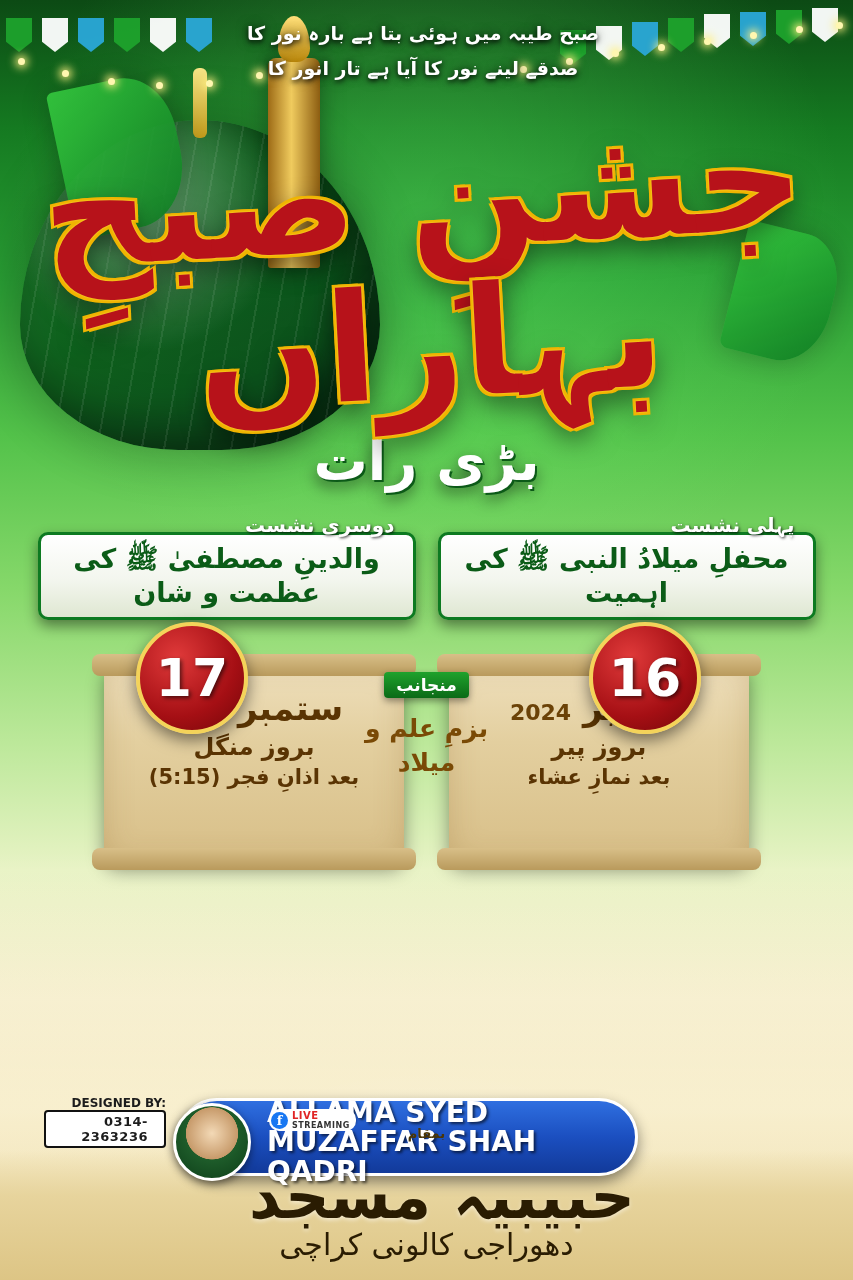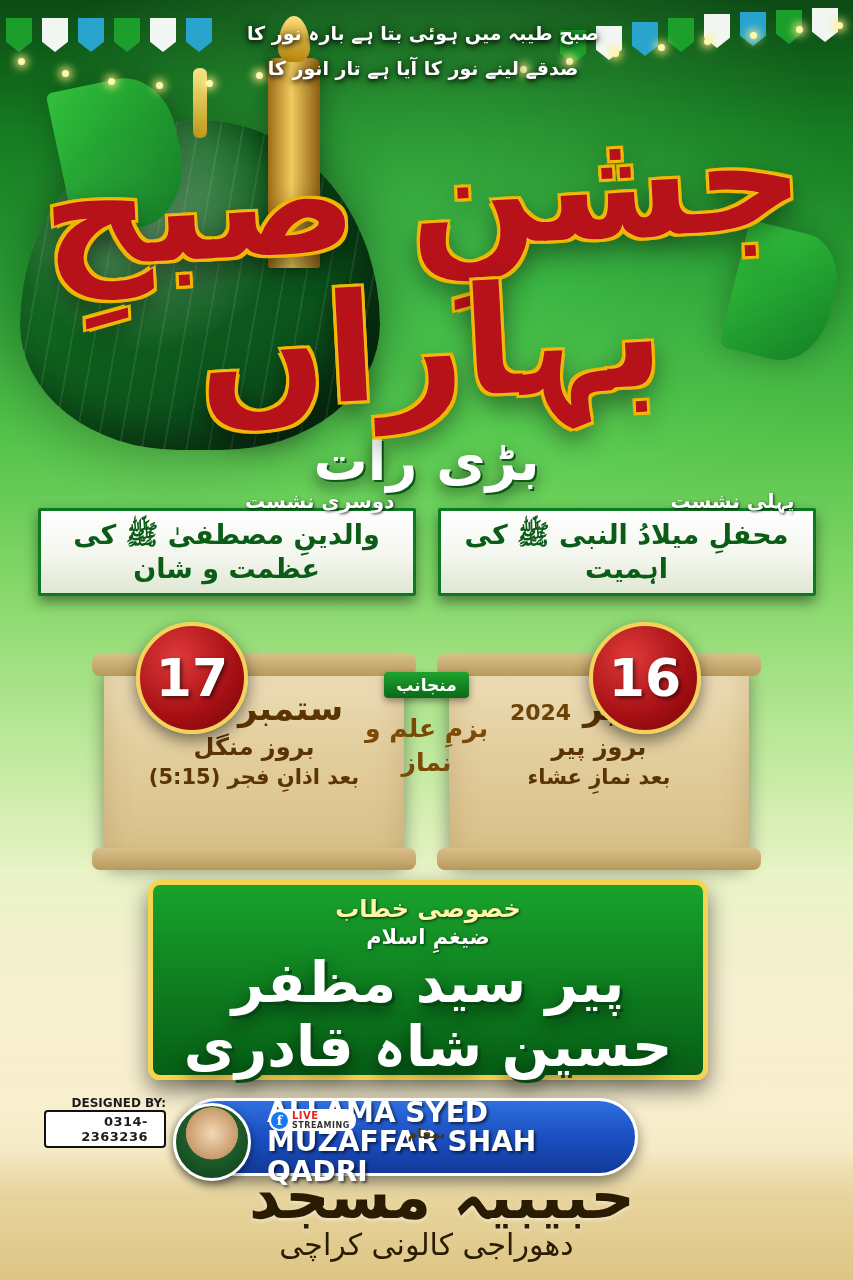--- a/index.html
+++ b/index.html
@@ -193,26 +193,27 @@
     flex-direction: row-reverse;
     justify-content: center;
     gap: 22px;
   }
   .session {
     position: relative;
     width: 372px;
     height: 82px;
     background: linear-gradient(to bottom, #ffffff 0%, #f3f6ee 55%, #dfe7d2 100%);
     border: 3px solid #0d7a21;
-    border-radius: 2px;
+    border-radius: 10px;
     box-shadow: 0 6px 14px rgba(0,0,0,.45);
     display: flex;
     align-items: center;
     justify-content: center;
     direction: rtl;
+    margin-top: 24px;
   }
   .session-text {
     color: #0b5c17;
     font-size: 27px;
     font-weight: bold;
     text-align: center;
     line-height: 1.25;
     padding: 0 10px;
   }
   .session-tag {
@@ -590,30 +591,25 @@
         <div class="scroll-day">بروز منگل</div>
         <div class="scroll-time">بعد اذانِ فجر (5:15)</div>
       </div>
     </div>
     <div class="date-badge badge-left">17</div>
 
     <div class="middle-tag">
       <div class="ribbon">منجانب</div>
       <div class="lines">
         <div>بزمِ علم و</div>
-        <div>نماز</div>
+        <div>میلاد</div>
       </div>
     </div>
   </div>
 
-  <div class="speaker-panel">
-    <div class="khitab">خصوصی خطاب</div>
-    <div class="speaker-title">ضیغمِ اسلام</div>
-    <div class="speaker-name">پیر سید مظفر حسین شاہ قادری</div>
-  </div>
 
   <div class="designer">
     <div>DESIGNED BY:</div>
     <div class="designer-phone">0314-2363236</div>
   </div>
 
   <div class="live-bar">
     <div class="live-avatar"></div>
     <div class="fb-chip">
       <div class="fb-circle">f</div>

